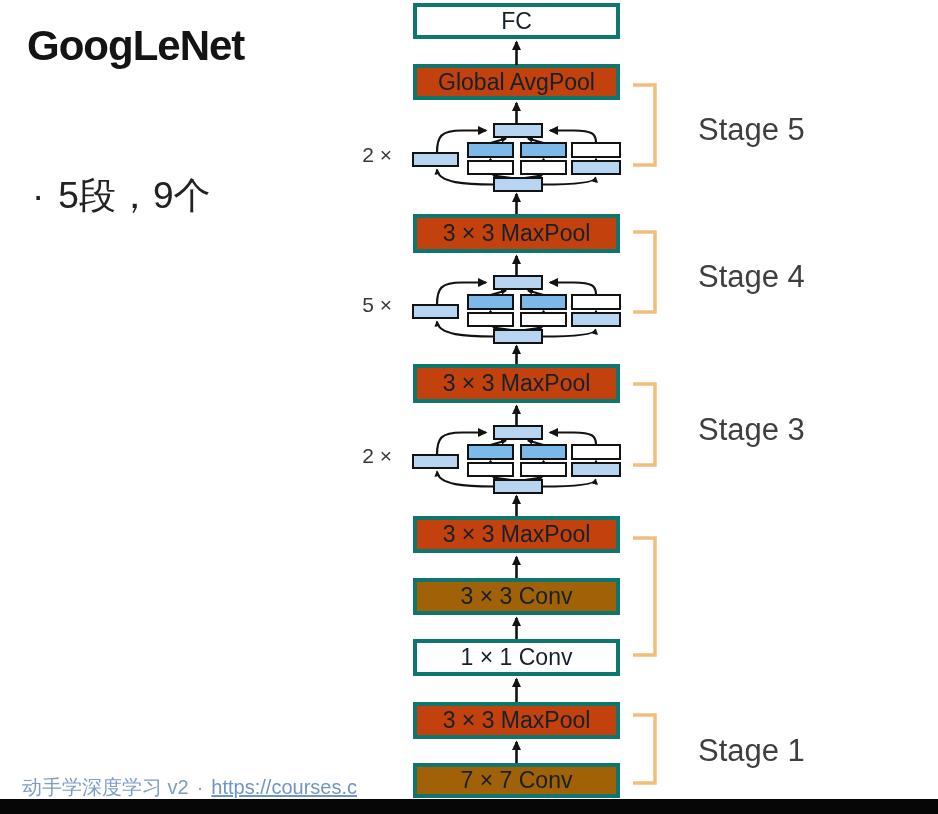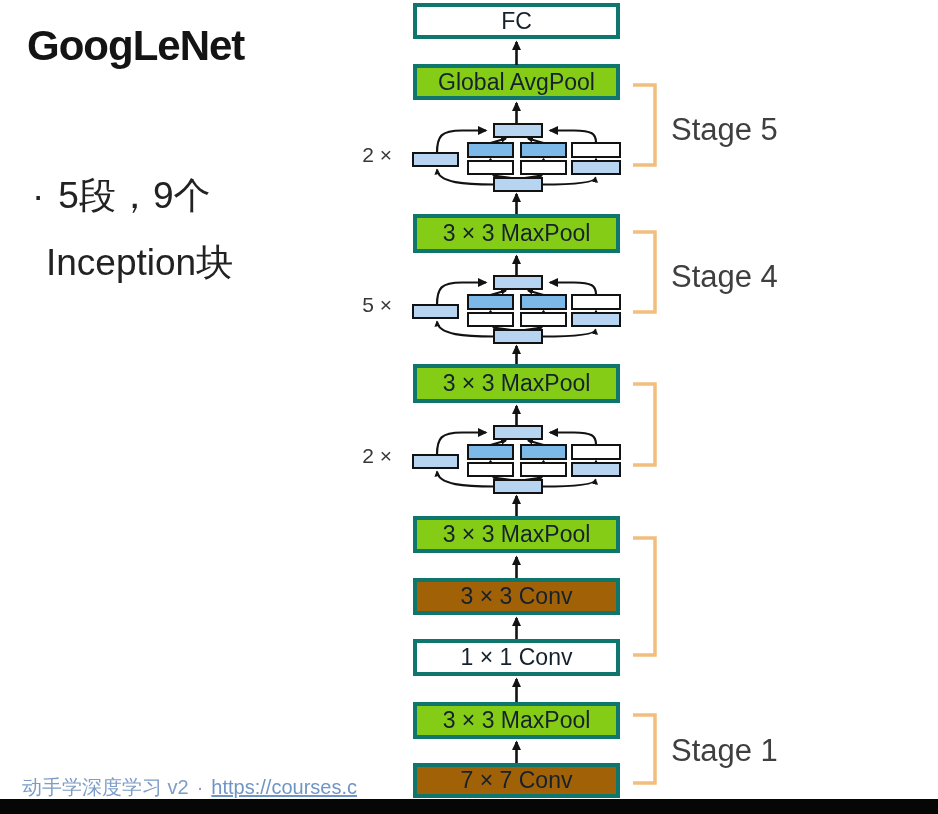--- a/index.html
+++ b/index.html
@@ -17,68 +17,68 @@
   .bullet-l2 { position:absolute; left:46px; top:238px; font-size:37px; color:#222; white-space:nowrap; }
 
   .diagram { position:absolute; left:0; top:0; width:938px; height:814px; }
 
   .box {
     position:absolute; left:413px; width:207px;
     border:4px solid #0f766e; text-align:center;
     font-size:23px; color:#16212e; display:flex; align-items:center; justify-content:center;
     background:#ffffff;
   }
-  .box.light  { background:#84cc16; }
+  .box.light  { background:#c2410c; }
   .box.medium { background:#a16207;text-align:right; }
   .box.white  { background:#ffffff; }
 
   .mult {
     position:absolute; left:340px; width:52px; text-align:right;
     font-size:21px; color:#383838; white-space:nowrap;
   }
   .stage-label {
-    position:absolute; left:671px; font-size:31px; color:#3F3F3F; white-space:nowrap;
+    position:absolute; left:698px; font-size:31px; color:#3F3F3F; white-space:nowrap;
   }
   .overlay { position:absolute; left:0; top:0; pointer-events:none; }
 
   .footer { position:absolute; left:22px; top:774px; font-size:20px; color:#7D9DC6; white-space:nowrap; }
   .footer .sep { margin:0 8px; }
   .footer a.link { color:#6F95C5; text-decoration:underline; cursor:pointer; }
   .bottom-bar { position:absolute; left:0; top:799px; width:938px; height:15px; background:#060606; }
 </style>
 </head>
 <body>
 
 <div class="slide">
 
   <div class="title">GoogLeNet</div>
 
   <div class="bullet-l1">
     <span class="dot">·</span><span>5段，9个</span>
   </div>
-  <div class="bullet-l2">Inception块</div>
 
   <div class="diagram">
 
     <div class="box white" style="top:3px;   height:36px;">FC</div>
     <div class="box light" style="top:64px;  height:36px;">Global AvgPool</div>
     <div class="box light" style="top:214px; height:39px;">3 × 3 MaxPool</div>
     <div class="box light" style="top:364px; height:39px;">3 × 3 MaxPool</div>
     <div class="box light" style="top:516px; height:37px;">3 × 3 MaxPool</div>
     <div class="box medium" style="top:578px; height:37px;">3 × 3 Conv</div>
     <div class="box white" style="top:639px; height:37px;">1 × 1 Conv</div>
     <div class="box light" style="top:702px; height:37px;">3 × 3 MaxPool</div>
     <div class="box medium" style="top:763px; height:35px;">7 × 7 Conv</div>
 
     <div class="mult" style="top:143px;">2 ×</div>
     <div class="mult" style="top:293px;">5 ×</div>
     <div class="mult" style="top:444px;">2 ×</div>
 
     <div class="stage-label" style="top:112px;">Stage 5</div>
     <div class="stage-label" style="top:259px;">Stage 4</div>
+    <div class="stage-label" style="top:412px;">Stage 3</div>
     <div class="stage-label" style="top:733px;">Stage 1</div>
 
     <svg class="overlay" width="938" height="814" viewBox="0 0 938 814">
       <defs>
         <marker id="ah" markerUnits="userSpaceOnUse" markerWidth="11" markerHeight="11" refX="8" refY="4.5" orient="auto">
           <path d="M0,0 L9.5,4.5 L0,9 Z" fill="#121212"></path>
         </marker>
         <marker id="ahs" markerUnits="userSpaceOnUse" markerWidth="8" markerHeight="8" refX="5" refY="3" orient="auto">
           <path d="M0,0 L6,3 L0,6 Z" fill="#121212"></path>
         </marker>

